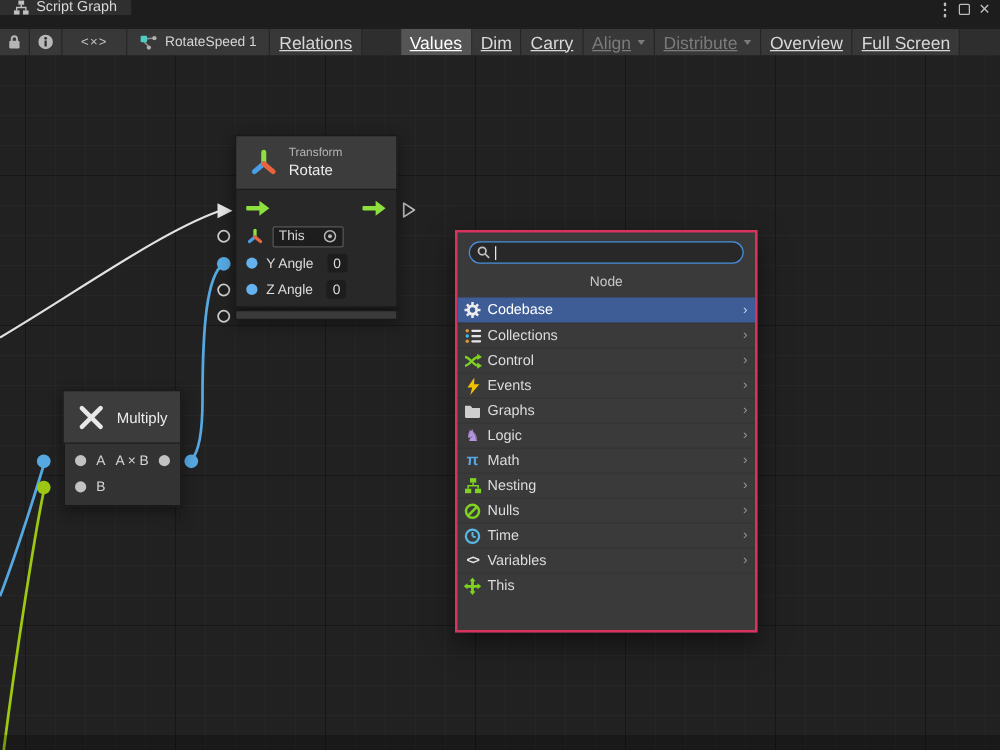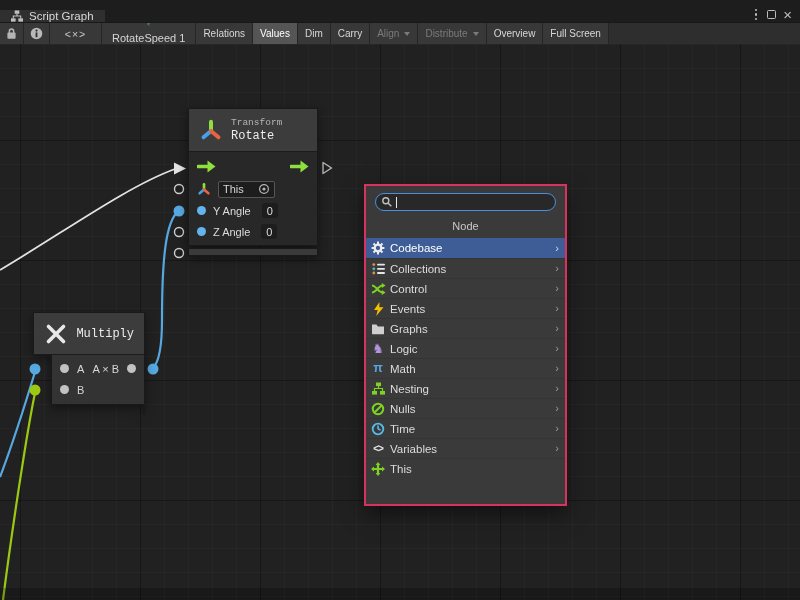--- a/index.html
+++ b/index.html
@@ -1,59 +1,59 @@
 <!DOCTYPE html>
 <html style="--finder-border: #d8325e; --selection: #3e5c96; --wire-white: #e2e2e2; --wire-blue: #56a8e0; --wire-green: #9cc813; --flow-green: #8de03e; --port-blue: #64b2ee; --port-gray: #c2c2c2;"><head>
 <meta charset="utf-8">
 <style>
   * { margin:0; padding:0; box-sizing:border-box; }
   html,body { width:800px; height:600px; overflow:hidden; background:#111; }
   body { font-family:"Liberation Sans", sans-serif; -webkit-font-smoothing:antialiased; }
   #app { width:800px; height:600px; display:flex; flex-direction:column; background:#212121; }
 
   
-  .titlebar { height:22px; background:#1d1d1d; display:flex; align-items:flex-end; flex:0 0 22px; }
+  .titlebar { height:22px; background:#1d1d1d; display:flex; align-items:flex-start; flex:0 0 22px; }
   .tab { display:flex; align-items:center; gap:6px; padding:0 11px; background:#2f2f2f; color:#d8d8d8; font-size:11.5px; }
   .tab svg { display:block; }
   .win-controls { margin-left:auto; display:flex; align-items:center; gap:7px; padding:0 8px; color:#bdbdbd; }
   .kebab { display:flex; flex-direction:column; gap:2px; padding:2px 3px; }
   .kebab i { width:2.5px; height:2.5px; border-radius:50%; background:#bdbdbd; display:block; }
   .maxbox { width:9px; height:9px; border:1.4px solid #bdbdbd; border-radius:1.5px; display:block; }
   .closex { font-size:15px; line-height:1; color:#bdbdbd; }
 
   
   .toolbar { height:22px; flex:0 0 22px; background:#2e2e2e; display:flex; align-items:stretch; overflow:hidden; border-top:1px solid #181818; }
   .tseg { display:flex; align-items:center; justify-content:center; background:#383838; border-right:1px solid #252525; padding:0 7px; color:#cfcfcf; font-size:11px; }
   .tseg.icon-only { padding:0 6px; }
   .tseg .code-glyph { letter-spacing:1px; font-size:10.5px; color:#c8c8c8; }
-  .tseg.graph-crumb { gap:6px; padding:0 10px; color:#d5d5d5;flex-direction:column; }
+  .tseg.graph-crumb { gap:6px; padding:0 10px; color:#d5d5d5; }
   .zoomgrp { display:flex; align-items:center; gap:8px; padding:0 10px; color:#c4c4c4; font-size:11px; background:transparent; border-right:1px solid #252525; }
   .ztrack { position:relative; width:88px; height:2px; background:#8a8a8a; border-radius:1px; }
   .zhandle { position:absolute; right:-3px; top:-5px; width:12px; height:12px; border-radius:50%; background:#9a9a9a; }
-  .tbtn { display:flex; align-items:center; padding:0 7px; font-size:10px; color:#d8d8d8; background:#383838; border-right:1px solid #252525; white-space:nowrap; }
-  .tbtn.active { background:#555555; color:#ffffff; }
+  .tbtn { display:flex; align-items:center; padding:0 7px; font-size:14px; color:#d8d8d8; background:#383838; border-right:1px solid #252525; white-space:nowrap;text-decoration:underline; }
+  .tbtn.active { background:#555555; color:#ffffff;margin-left:31px; }
   .tbtn.disabled { color:#7b7b7b; }
   .caret { margin-left:5px; width:0; height:0; border-left:3.5px solid transparent; border-right:3.5px solid transparent; border-top:4.5px solid currentColor; display:inline-block; }
 
   
   .canvas { position:relative; flex:1; overflow:hidden; background-color:#212121;
     background-image:
       linear-gradient(90deg, rgba(0,0,0,0.40) 1px, transparent 1px),
       linear-gradient(rgba(0,0,0,0.40) 1px, transparent 1px),
       linear-gradient(90deg, rgba(255,255,255,0.023) 1px, transparent 1px),
       linear-gradient(rgba(255,255,255,0.023) 1px, transparent 1px);
     background-size:120px 120px, 120px 120px, 24px 24px, 24px 24px;
     background-position:20px 0, 0 96px, 20px 0, 0 0;
   }
   .canvas::after { content:""; position:absolute; left:0; right:0; bottom:0; height:12px; background:rgba(0,0,0,0.22); pointer-events:none; }
   .wires { position:absolute; left:0; top:0; }
 
   
   .node { position:absolute; display:flex; flex-direction:column; filter:drop-shadow(0 3px 5px rgba(0,0,0,0.45)); }
-  .node-header { display:flex; align-items:center; gap:8px; padding:0 10px; background:#3c3c3c; border:1px solid #191919; border-bottom:1px solid #1b1b1b;font-family:Liberation Mono, monospace; }
+  .node-header { display:flex; align-items:center; gap:8px; padding:0 10px; background:#3c3c3c; border:1px solid #191919; border-bottom:1px solid #1b1b1b; }
   .node-body { border:1px solid #191919; border-top:none; }
   .node-footer { height:8px; background:#3a3a3a; border:1px solid #191919; margin-top:2px; }
   .ntitle { font-size:12px; color:#ececec; }
   .ncat { font-size:9.5px; color:#b5b5b5; margin-bottom:1px; }
 
   .node.rotate { left:188px; top:64px; width:130px; }
   .rotate .node-header { height:44px; }
   .rotate .node-body { background:#282828; padding:2px 0 3px; }
   .nrow { display:flex; align-items:center; height:21px; padding:0 8px; gap:7px; font-size:11px; color:#dcdcdc; }
   .nrow.flow { height:24px; justify-content:space-between; }
@@ -64,21 +64,21 @@
 
   .node.multiply { left:42px; top:268px; width:103px;align-items:flex-end; }
   .multiply .node-header { height:43px; }
   .multiply .node-body { background:#333333; padding:3px 0 4px; }
   .mdot { width:9px; height:9px; border-radius:50%; background:var(--port-gray); flex:0 0 9px; }
   .mrow { display:flex; align-items:center; height:21px; padding:0 8px; gap:8px; font-size:11px; color:#d6d6d6; }
   .mrow .ab { }
   .mrow .outdot { margin-left:auto; }
 
   
-  .finder { position:absolute; left:364px; top:140px; width:203px; height:322px; background:#3a3a3a; border:2px solid var(--finder-border); display:flex; flex-direction:column; box-shadow:0 8px 20px rgba(0,0,0,0.5); }
+  .finder { position:absolute; left:364px; top:140px; width:242px; height:322px; background:#3a3a3a; border:2px solid var(--finder-border); display:flex; flex-direction:column; box-shadow:0 8px 20px rgba(0,0,0,0.5); }
   .search-wrap { padding:7px 9px 0; }
   .search { height:18px; border:1px solid #4a8fe0; border-radius:9px; background:#282828; display:flex; align-items:center; padding:0 5px; gap:3px; }
   .search input { flex:1; min-width:0; background:transparent; border:none; outline:none; color:#ececec; font-size:11px; font-family:"Liberation Sans", sans-serif; }
   .tcursor { width:1px; height:11px; background:#e8e8e8; flex:0 0 1px; }
   .fheader { text-align:center; color:#c8c8c8; font-size:11px; padding:9px 0 6px; }
   .flist { flex:1; display:flex; flex-direction:column; }
   .frow { height:20px; flex:0 0 20px; display:flex; align-items:center; padding:0 6px 0 4px; gap:4px; font-size:11.5px; color:#dcdcdc; border-top:1px solid rgba(0,0,0,0.10); }
   .frow:first-child { border-top:none; }
   .frow.selected { background:var(--selection); color:#ffffff; }
   .ficon { width:16px; flex:0 0 16px; display:flex; justify-content:center; align-items:center; }

